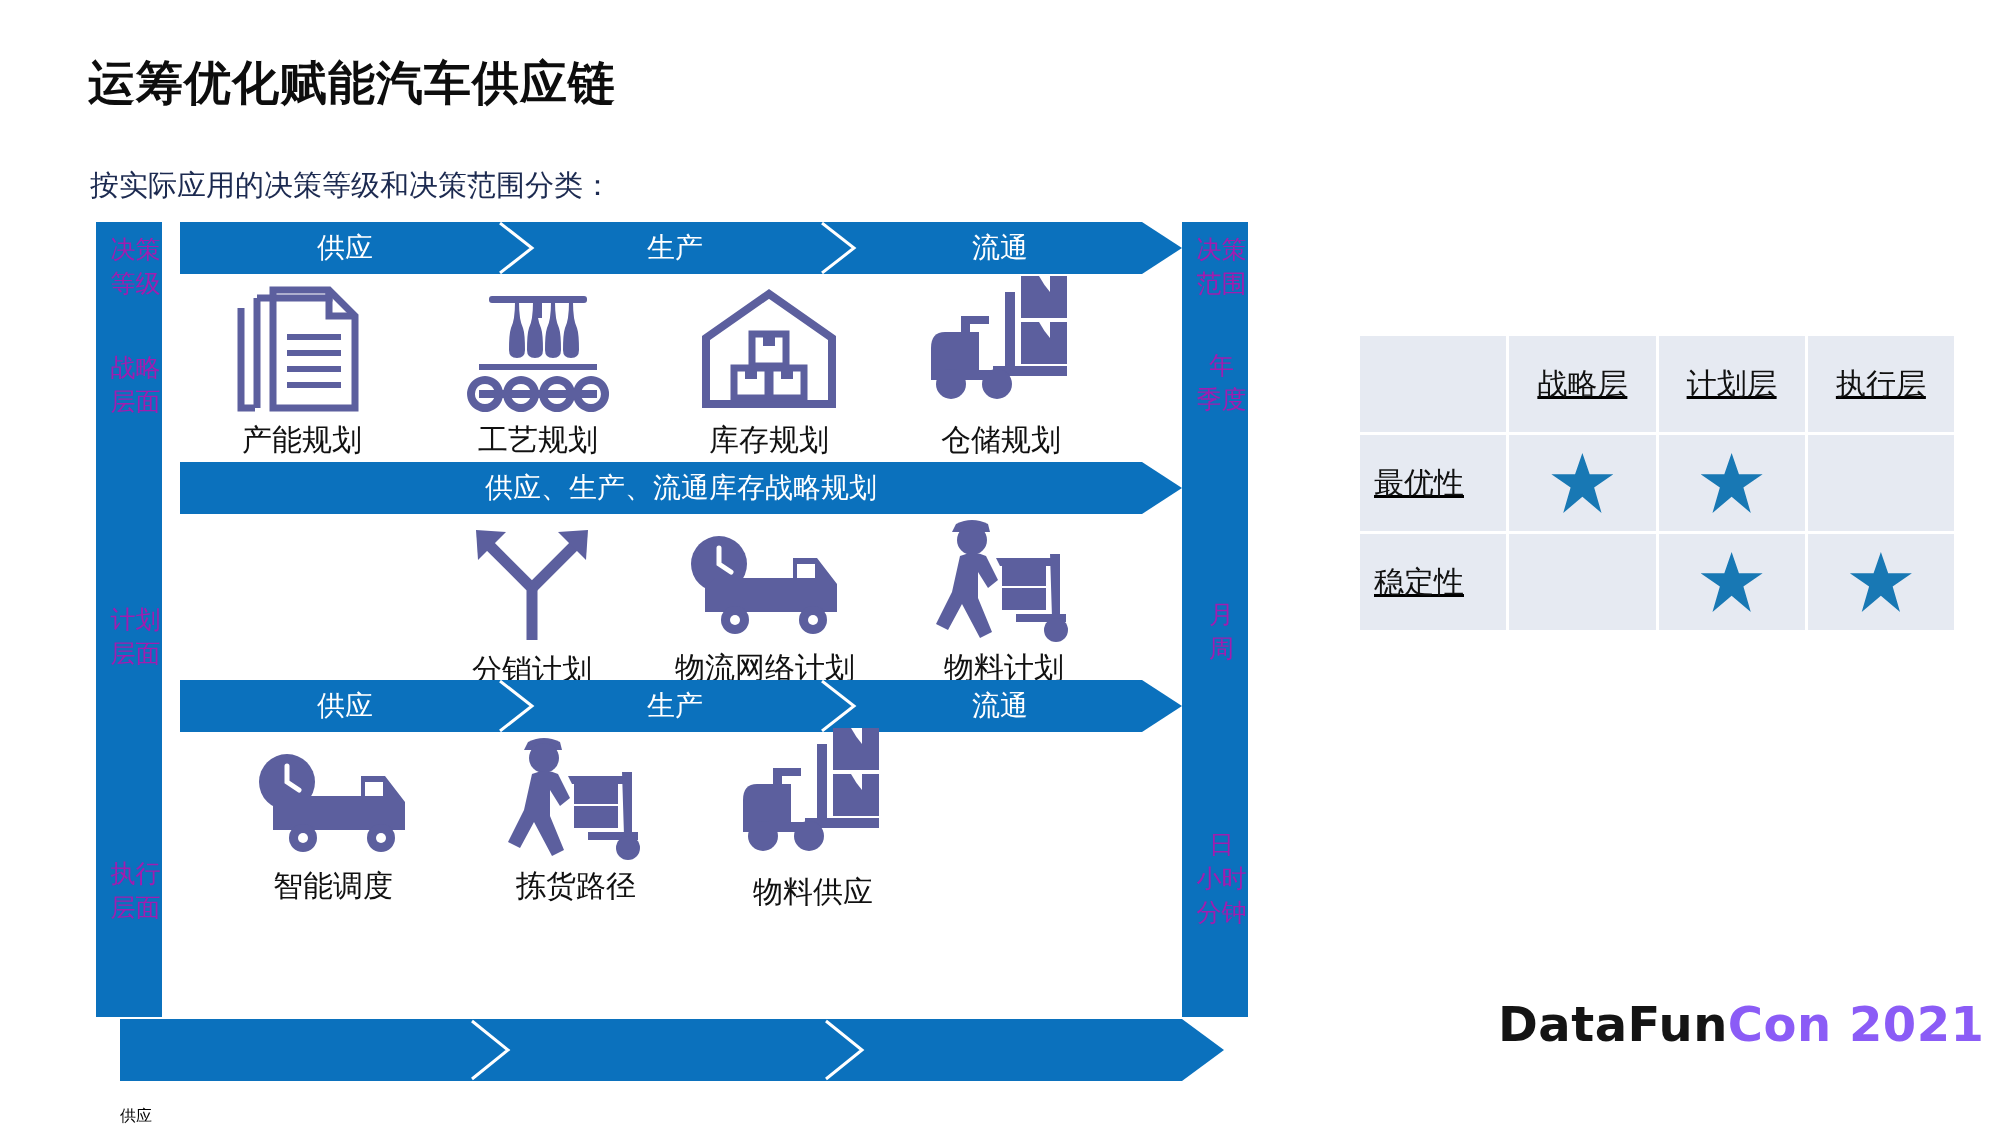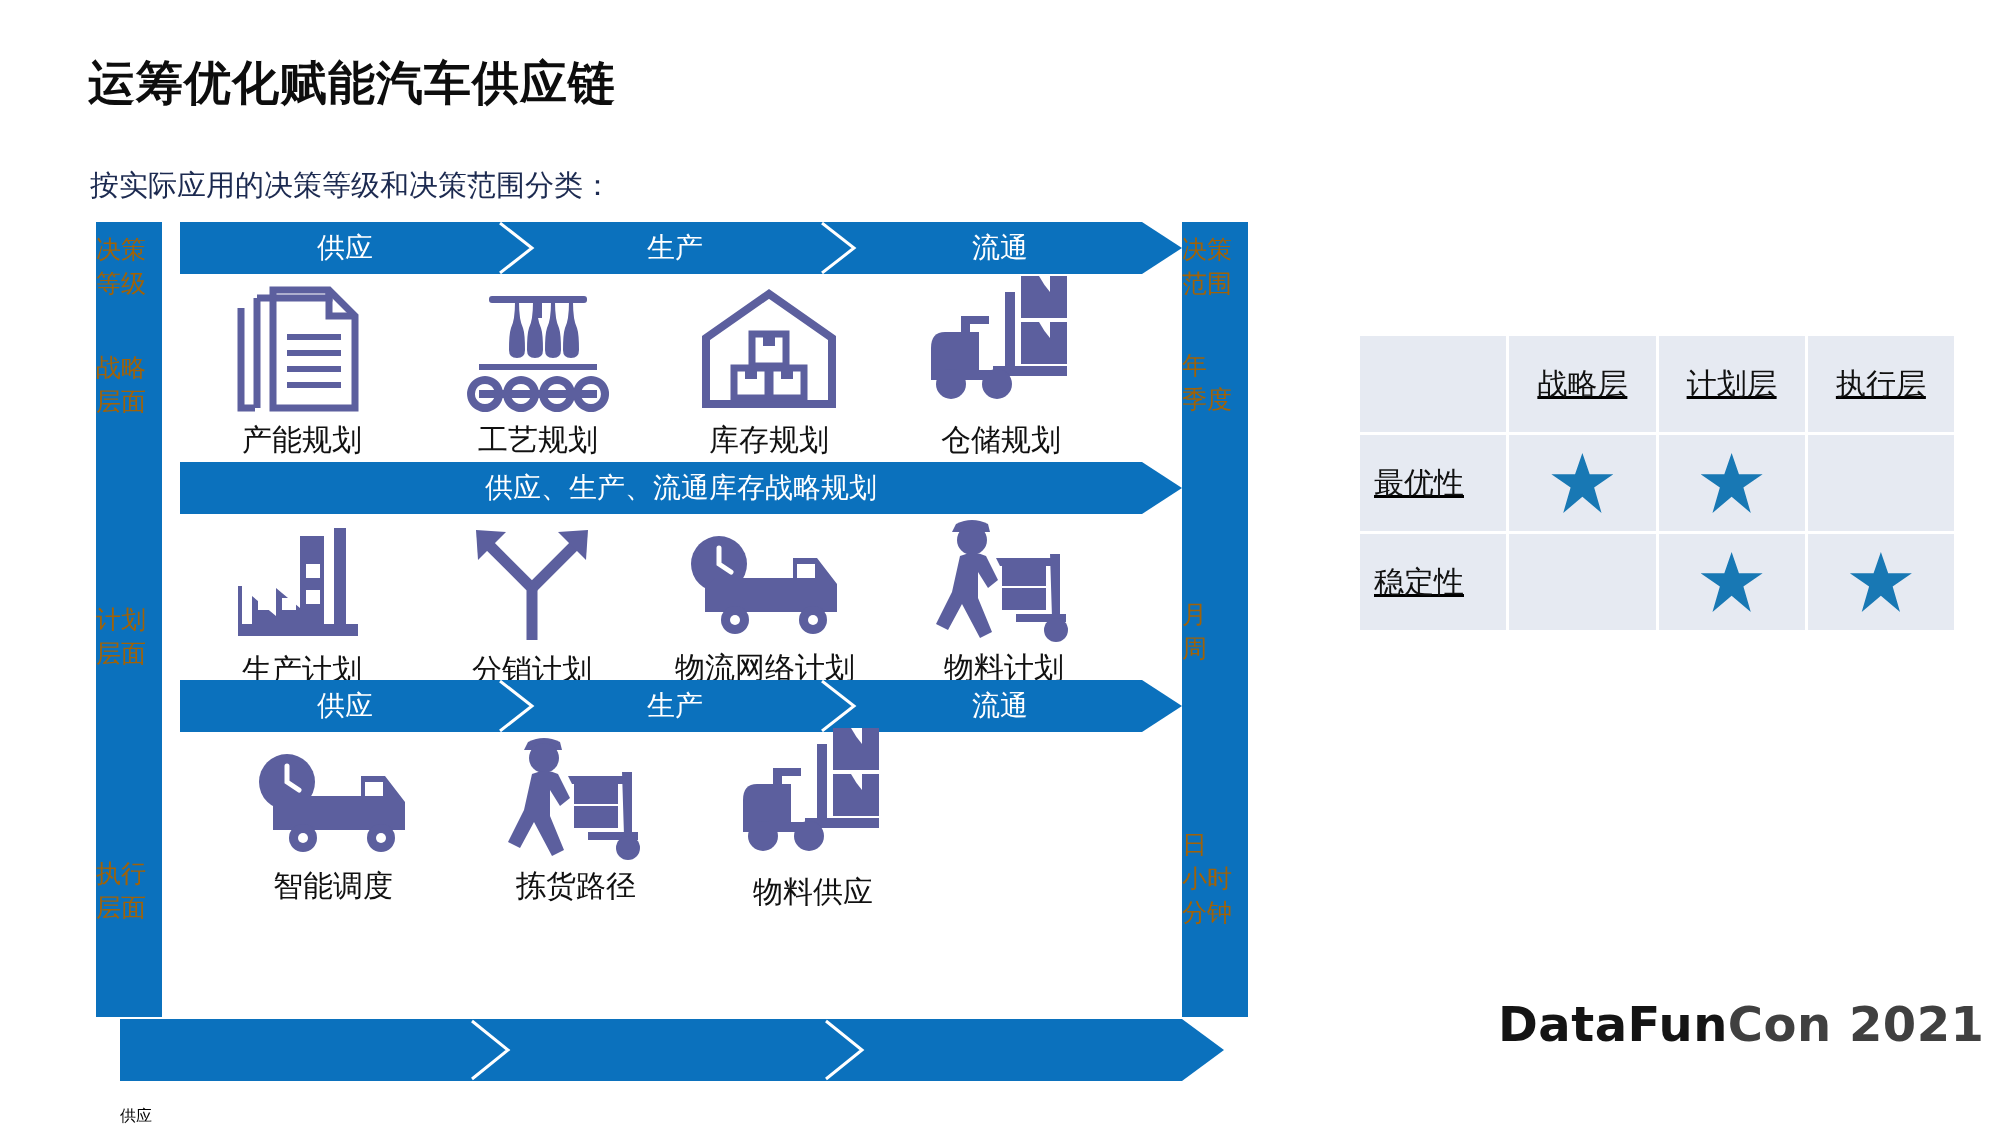--- a/index.html
+++ b/index.html
@@ -36,22 +36,22 @@
   
   .col-left, .col-right {
     position: absolute; top: 0; width: 66px; height: 795px;
     background: #0b71bd;
   }
   .col-left  { left: 0; }
   .col-right { left: 1086px; }
 
   .col-label {
     position: absolute; left: 0; width: 79px;
-    color: #a16207; font-size: 25px; line-height: 34px;
-    text-align: left; white-space: nowrap;
+    color: #a21caf; font-size: 25px; line-height: 34px;
+    text-align: center; white-space: nowrap;
   }
   .cl-a { top: 10px; }     
   .cl-b { top: 128px; }    
   .cl-c { top: 380px; }    
   .cl-d { top: 634px; }    
 
   .cr-a { top: 10px; }     
   .cr-b { top: 126px; }    
   .cr-c { top: 375px; }    
   .cr-d { top: 605px; }    
@@ -109,21 +109,21 @@
     background: #1878b4;
   }
 
   
   .logo {
     position: absolute; left: 1498px; top: 996px;
     font-size: 48px; font-weight: 700; letter-spacing: 0.5px;
     font-family: "DejaVu Sans", sans-serif;
   }
   .logo .black { color: #141414; }
-  .logo .orange { color: #404040; }
+  .logo .orange { color: #8b5cf6; }
 </style>
 </head>
 <body>
 
 <div class="slide">
 
   <div class="title">运筹优化赋能汽车供应链</div>
   <div class="subtitle">按实际应用的决策等级和决策范围分类：</div>
 
   <div class="diagram">
@@ -256,32 +256,20 @@
       <span class="cap">仓储规划</span>
     </div>
 
     <div class="banner" style="left:84px; top:240px; width:1002px;">
       <svg width="1002" height="52" viewBox="0 0 1002 52">
         <path d="M0,0 L962,0 L1002,26 L962,52 L0,52 Z" fill="#0b71bd"></path>
       </svg>
       <div class="banner-label">供应、生产、流通库存战略规划</div>
     </div>
 
-    <div class="icon-cell" style="left:96px; top:302px; width:220px;">
-      <svg class="glyph" width="140" height="122" viewBox="0 0 140 122">
-        <g fill="#5c5f9e">
-          <path d="M10,62 L10,100 L20,100 L20,72 L44,92 L44,64 L68,84 L68,12 L92,12 L92,100 L102,100 L102,4 L114,4 L114,100 L126,100 L126,112 L6,112 L6,62 Z"></path>
-          <rect x="26" y="74" width="14" height="12" fill="#ffffff"></rect>
-          <rect x="50" y="74" width="14" height="12" fill="#ffffff"></rect>
-          <rect x="74" y="40" width="14" height="14" fill="#ffffff"></rect>
-          <rect x="74" y="66" width="14" height="14" fill="#ffffff"></rect>
-        </g>
-      </svg>
-      <span class="cap">生产计划</span>
-    </div>
 
     <div class="icon-cell" style="left:544px; top:310px; width:250px;">
       <svg class="glyph" width="160" height="112" viewBox="0 0 160 112">
         <g fill="#5c5f9e">
           <circle cx="34" cy="32" r="28"></circle>
           <g stroke="#ffffff" stroke-width="5" stroke-linecap="round">
             <path d="M34,16 L34,32 L46,40"></path>
           </g>
           <path d="M30,46 L108,46 L108,26 L132,26 L152,52 L152,80 L20,80 L20,56 Z"></path>
           <rect x="112" y="32" width="18" height="14" fill="#ffffff"></rect>

